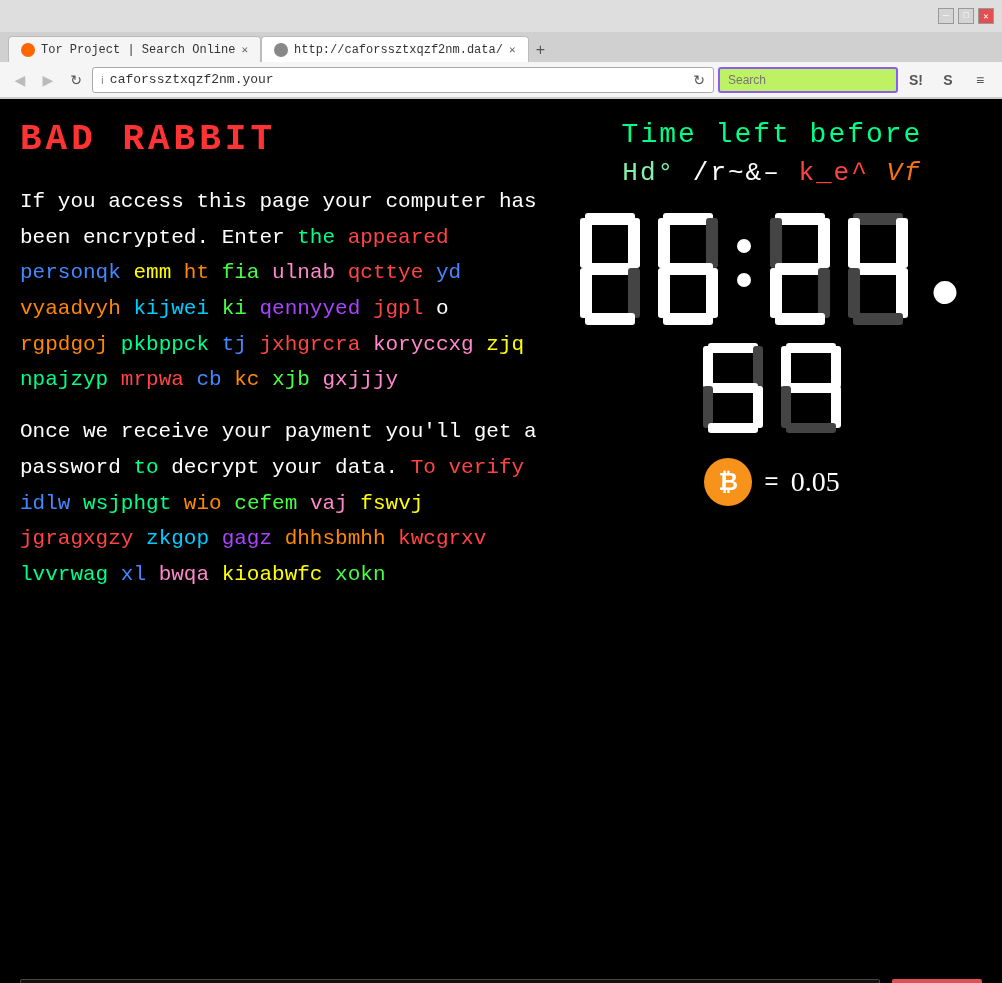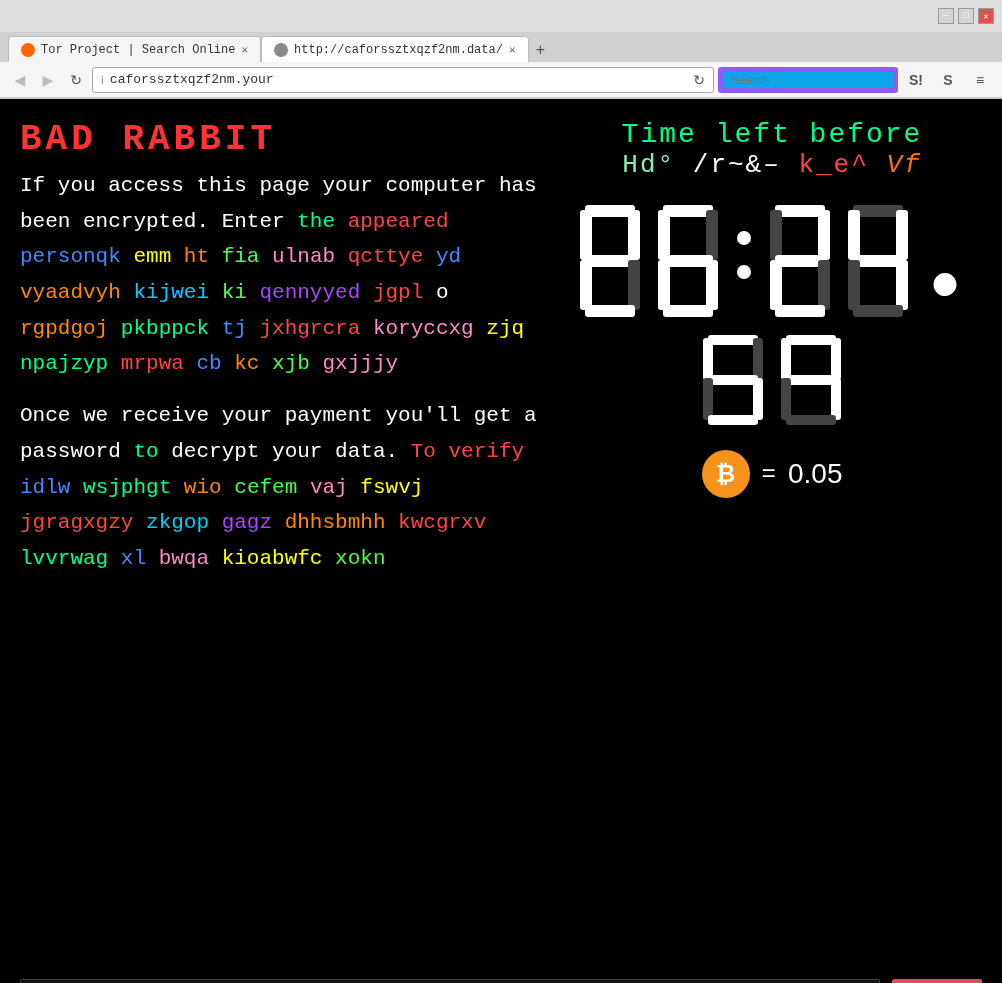--- a/index.html
+++ b/index.html
@@ -154,25 +154,25 @@
       font-size: 14px;
       color: #555;
       cursor: pointer;
       background: none;
       border: none;
     }
 
     .search-bar {
       width: 180px;
       height: 26px;
-      border: 5px solid #8b5cf6;
+      border: 2px solid #8b5cf6;
       border-radius: 3px;
       padding: 2px 8px;
       font-size: 12px;
-      background: #0ea5e9;
+      background: #bef264;
       color: #333;
     }
 
     .nav-extras {
       display: flex;
       gap: 4px;
       align-items: center;
     }
 
     .nav-extra-btn {
@@ -208,38 +208,39 @@
       flex-direction: column;
       align-items: center;
     }
 
     
     .bad-rabbit-title {
       font-size: 36px;
       font-weight: bold;
       color: #ff3333;
       letter-spacing: 4px;
-      margin-bottom: 8px;
+      margin-bottom: 24px;
       font-family: 'Courier New', monospace;
     }
 
     
     .colored-text {
       font-size: 21px;
       line-height: 1.7;
       font-family: 'Courier New', monospace;
       margin-bottom: 16px;
     }
 
     
     .timer-title {
       font-size: 28px;
       color: #00ff88;
       font-family: 'Courier New', monospace;
       text-align: center;
+      margin-bottom: 8px;
       letter-spacing: 2px;
     }
 
     .timer-subtitle {
       font-size: 26px;
       font-family: 'Courier New', monospace;
       text-align: center;
       margin-bottom: 20px;
       letter-spacing: 2px;
     }
@@ -295,21 +296,21 @@
 
     .price-equals {
       color: white;
       font-size: 24px;
       font-family: 'Courier New', monospace;
     }
 
     .price-value {
       color: white;
       font-size: 28px;
-      font-family: Liberation Sans, sans-serif;
+      font-family: Liberation Serif, serif;
     }
 
     
     .input-section {
       display: flex;
       gap: 12px;
       padding: 0 20px 20px 20px;
       align-items: flex-start;
     }
 

